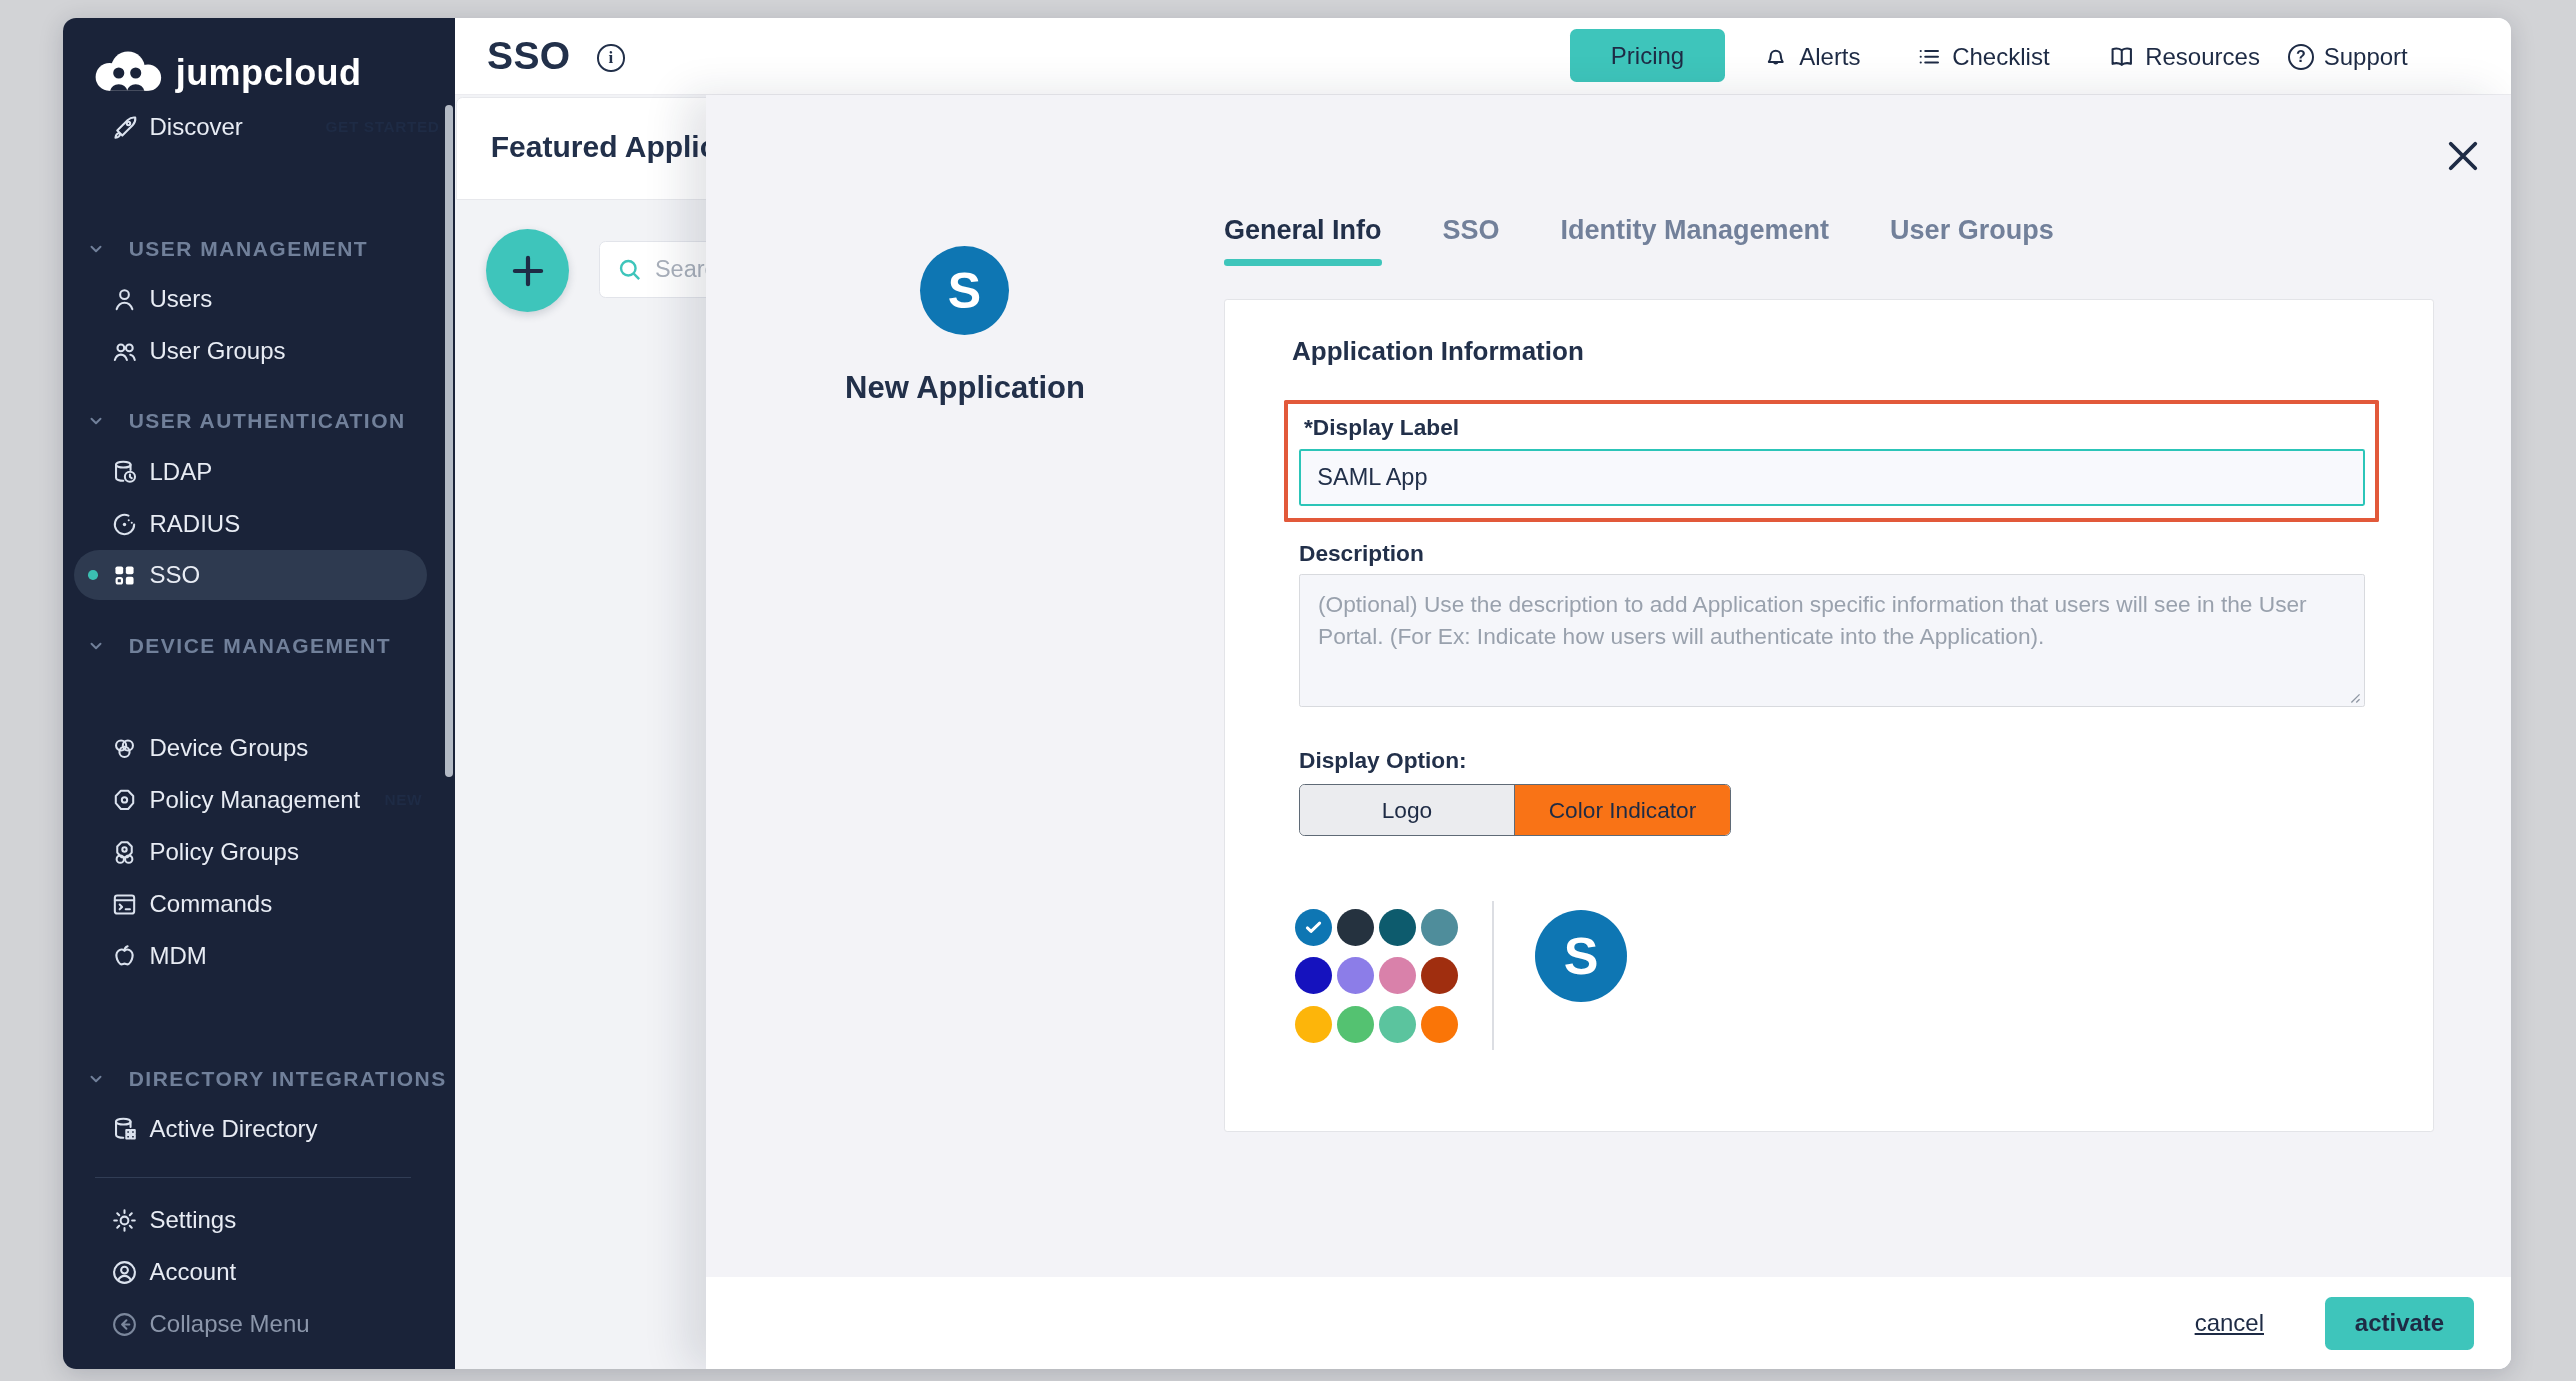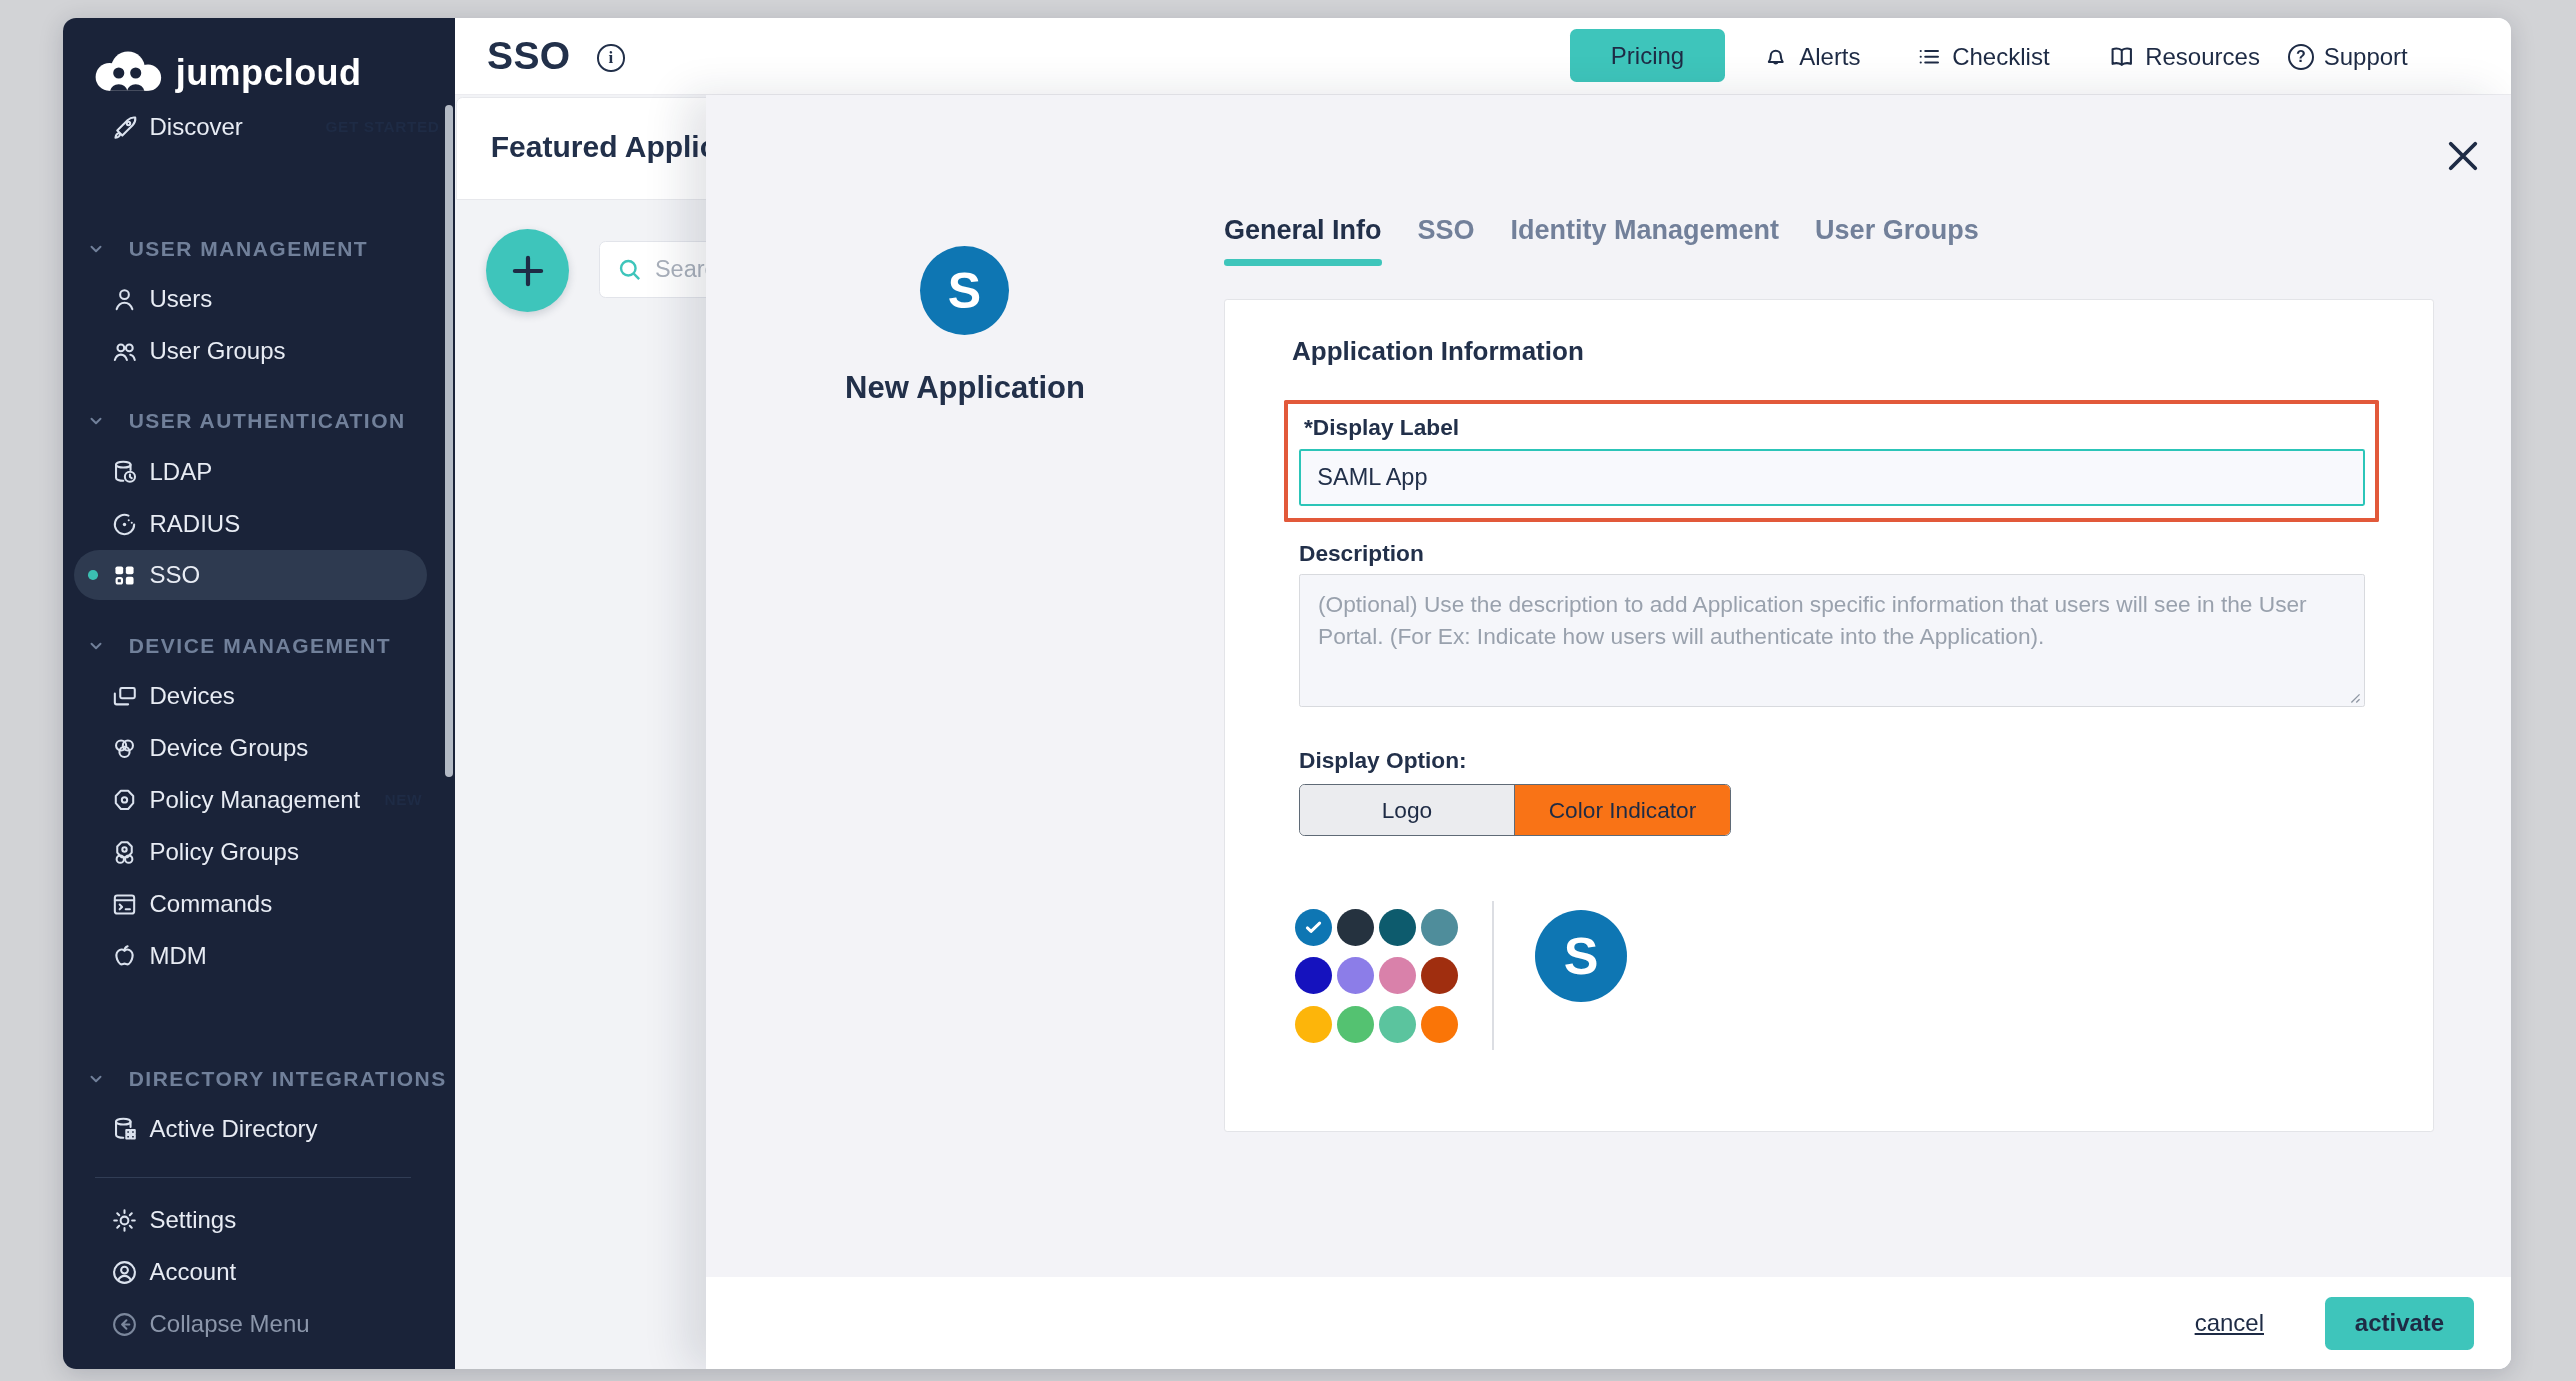--- a/index.html
+++ b/index.html
@@ -38,21 +38,21 @@
   .plus-btn { position:absolute; left:31px; top:134px; width:83px; height:83px; border-radius:50%; border:none; display:flex; align-items:center; justify-content:center; cursor:pointer; box-shadow:0 3.2px 8px rgba(30,43,69,.18); }
   .search-box { position:absolute; left:144px; top:146px; width:267px; height:57px; background:#ffffff; border:1.6px solid #e2e4ea; border-radius:6.5px; display:flex; align-items:center; padding-left:14.6px; gap:11.3px; }
   .search-box input { border:none; outline:none; font-family:inherit; font-size:23.5px; color:#3a4558; width:162px; background:transparent; }
   .search-box input::placeholder { color:#a9b0bb; }
 
   
   .modal { position:absolute; left:643px; top:77px; width:1805px; height:1274px; background:#f3f3f7; box-shadow:-21px 0 40px rgba(25,35,57,.12); }
   .close-x { position:absolute; left:1731px; top:36px; width:52px; height:52px; background:none; border:none; cursor:pointer; color:#1e2b45; }
   .app-circle { position:absolute; left:214px; top:151px; width:89px; height:89px; border-radius:50%; display:flex; align-items:center; justify-content:center; color:#ffffff; font-size:50px; font-weight:700; }
   .app-name { position:absolute; left:0; top:275px; width:518px; text-align:center; font-size:31px; font-weight:700; color:#22304a; }
-  .tabs { position:absolute; left:518px; top:120px; display:flex; gap:36px;justify-content:flex-end; }
+  .tabs { position:absolute; left:518px; top:120px; display:flex; gap:61px;justify-content:flex-end; }
   .tab { display:flex; flex-direction:column; cursor:pointer; }
   .tab-label { font-size:27px; font-weight:700; color:#72809a; white-space:nowrap; }
   .tab.active .tab-label { color:#22304a; }
   .tab-underline { height:6.5px; border-radius:3.2px; margin-top:13px; background:transparent; }
 
   .card { position:absolute; left:518px; top:204px; width:1210px; height:833px; background:#ffffff; border:0.8px solid #e3e4e8; border-radius:3.2px; }
   .card-heading { position:absolute; left:67px; top:36px; font-size:26px; font-weight:700; color:#22304a; }
   .hl-group { position:absolute; left:59px; top:100px; width:1095px; height:122px; border:4.9px solid #e2593a; border-radius:1.6px; background:#ffffff; }
   .field-label { font-size:22.7px; font-weight:700; color:#22304a; }
   .hl-group .field-label { position:absolute; left:16px; top:9.7px; }
@@ -176,29 +176,20 @@
         </span>
       <span class="nav-label">SSO</span>
     </div>
 
     <div class="sec-head" style="top:615px">
       <svg class="ic" width="18" height="18" viewBox="0 0 24 24" style="stroke-width:2.6">
           <path d="M6 9l6 6 6-6"></path>
         </svg>
       <span class="sec-label">DEVICE MANAGEMENT</span>
     </div>
-    <div class="nav-row" style="top:653px">
-      <span class="nav-ic">
-          <svg class="ic" width="29" height="29" viewBox="0 0 24 24">
-            <rect x="8.5" y="5" width="12" height="8.5" rx="1.2"></rect>
-            <path d="M4 9.5V17c0 .8.6 1.5 1.5 1.5H15"></path>
-          </svg>
-        </span>
-      <span class="nav-label">Devices</span>
-    </div>
     <div class="nav-row" style="top:705px">
       <span class="nav-ic">
           <svg class="ic" width="29" height="29" viewBox="0 0 24 24">
             <circle cx="9.2" cy="9.5" r="4.2"></circle>
             <circle cx="14.8" cy="9.5" r="4.2"></circle>
             <circle cx="12" cy="14.8" r="4.2"></circle>
           </svg>
         </span>
       <span class="nav-label">Device Groups</span>
     </div>

